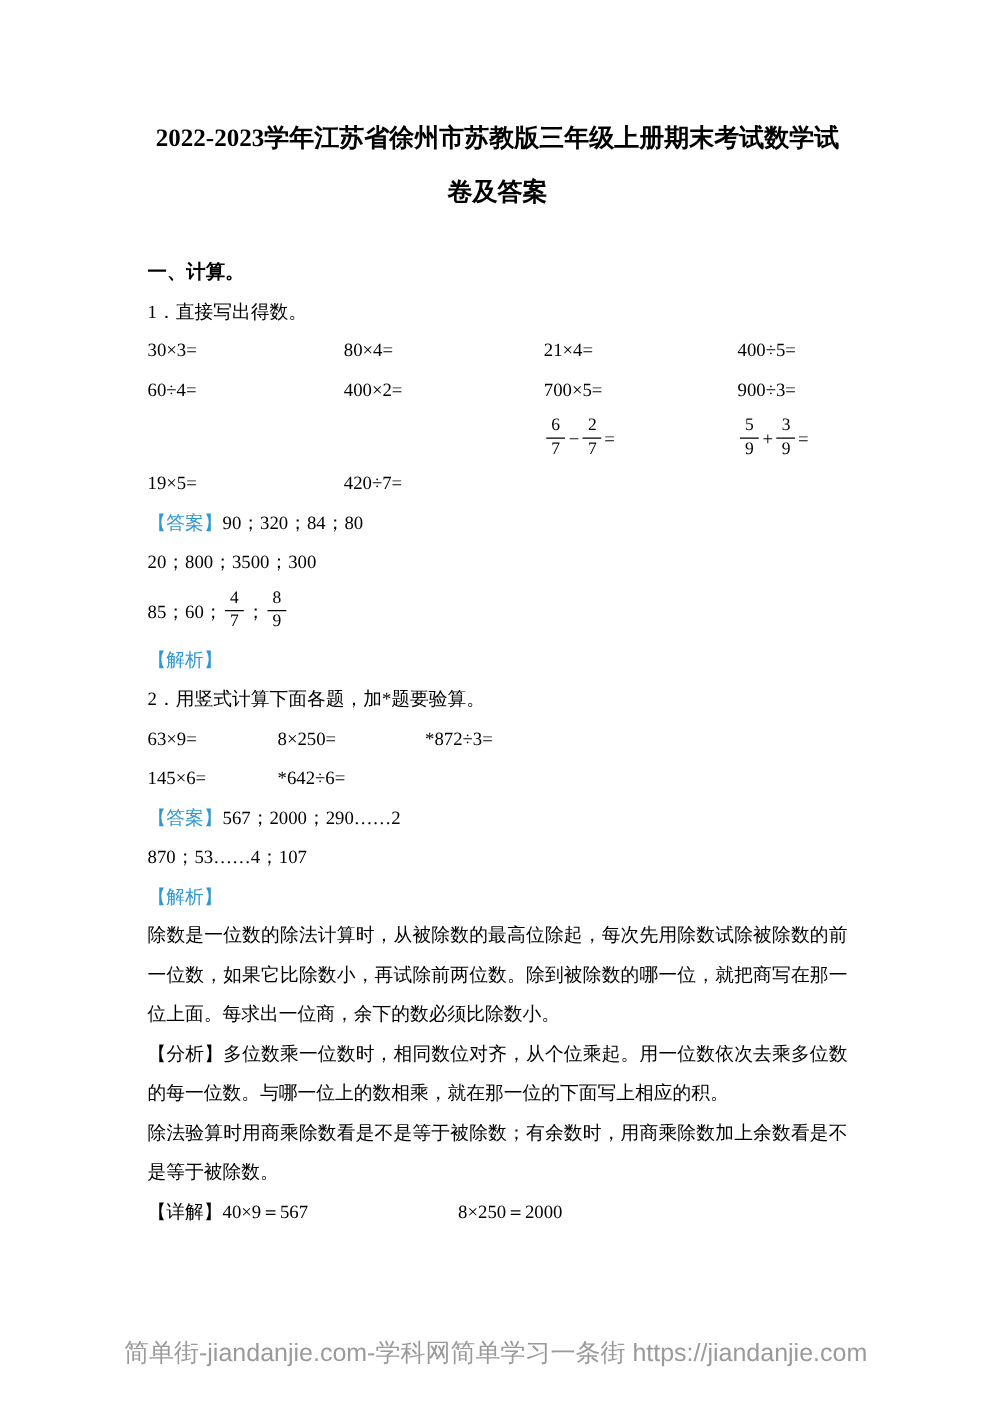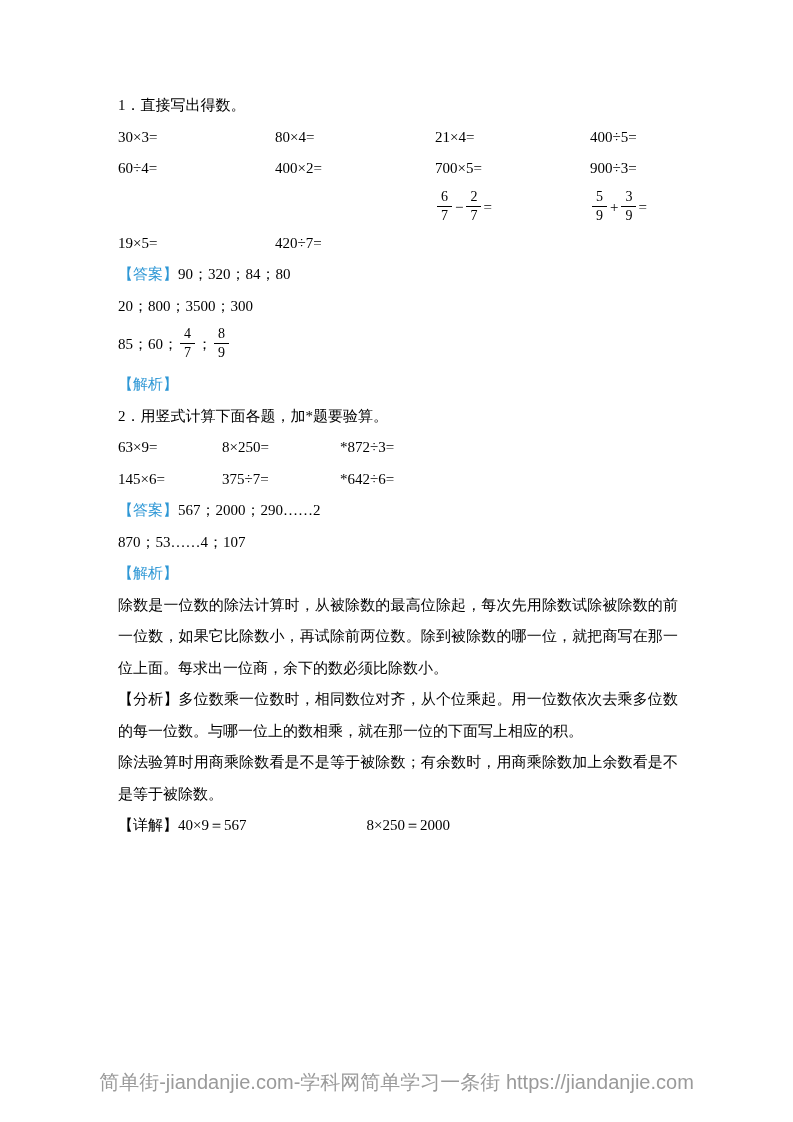--- a/index.html
+++ b/index.html
@@ -34,21 +34,23 @@
     position:absolute; left:0; right:0; bottom:26px; text-align:center;
     color:var(--footer-gray,#999999); font-size:20px;
     font-family:"Liberation Sans","DejaVu Sans",sans-serif;
   }
 </style>
 </head>
 <body>
 
 <div class="content">
 
+  <h1 class="title">2022-2023学年江苏省徐州市苏教版三年级上册期末考试数学试卷及答案</h1>
 
+  <div class="line heading">一、计算。</div>
 
   <div class="line">1．直接写出得数。</div>
 
   <div class="grid4 line">
     <span>30×3=</span>
     <span>80×4=</span>
     <span>21×4=</span>
     <span>400÷5=</span>
   </div>
 
@@ -114,21 +116,20 @@
   <div class="line">2．用竖式计算下面各题，加*题要验算。</div>
 
   <div class="grid3 line">
     <span>63×9=</span>
     <span>8×250=</span>
     <span>*872÷3=</span>
   </div>
 
   <div class="grid3 line">
     <span>145×6=</span>
-    <span>375÷7=</span>
     <span>*642÷6=</span>
   </div>
 
   <div class="line">
     <span class="tag-blue">【答案】</span><span>567；2000；290……2</span>
   </div>
 
   <div class="line">
     <span>870；53……4；107</span>
   </div>

